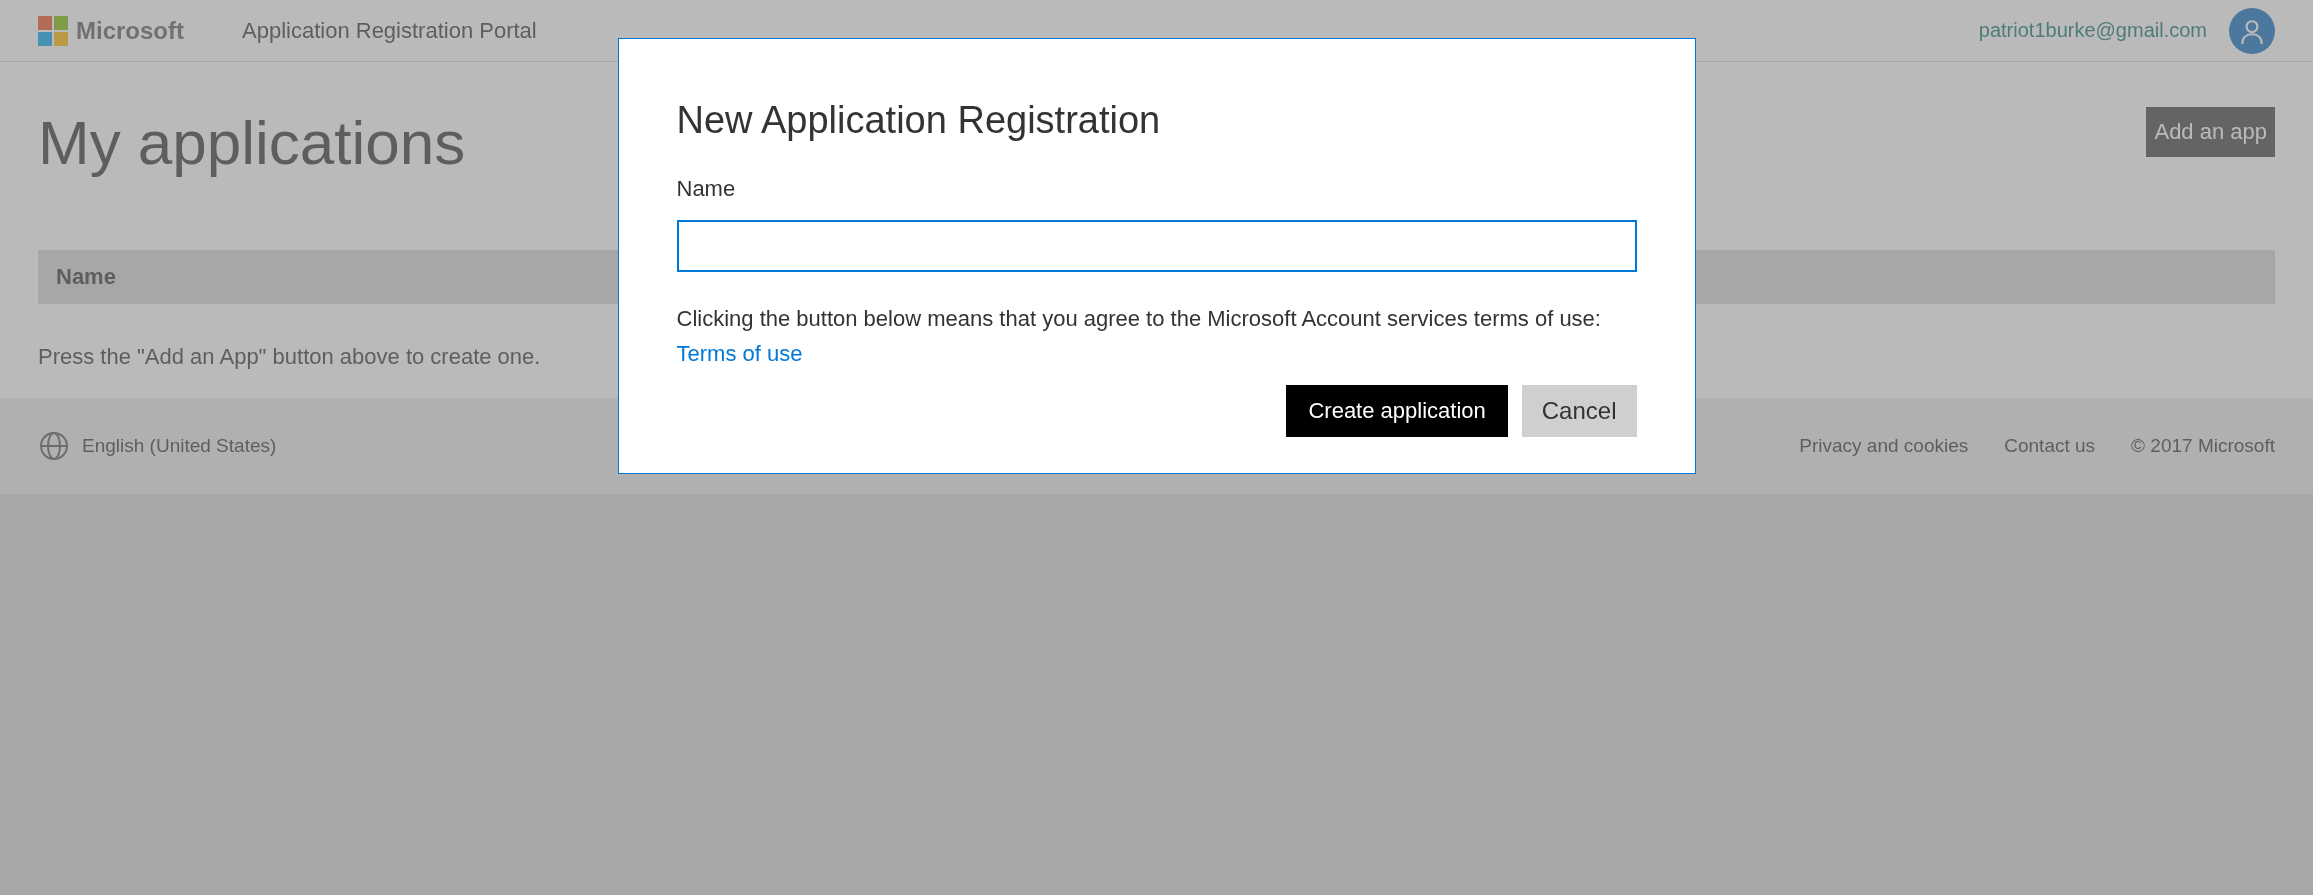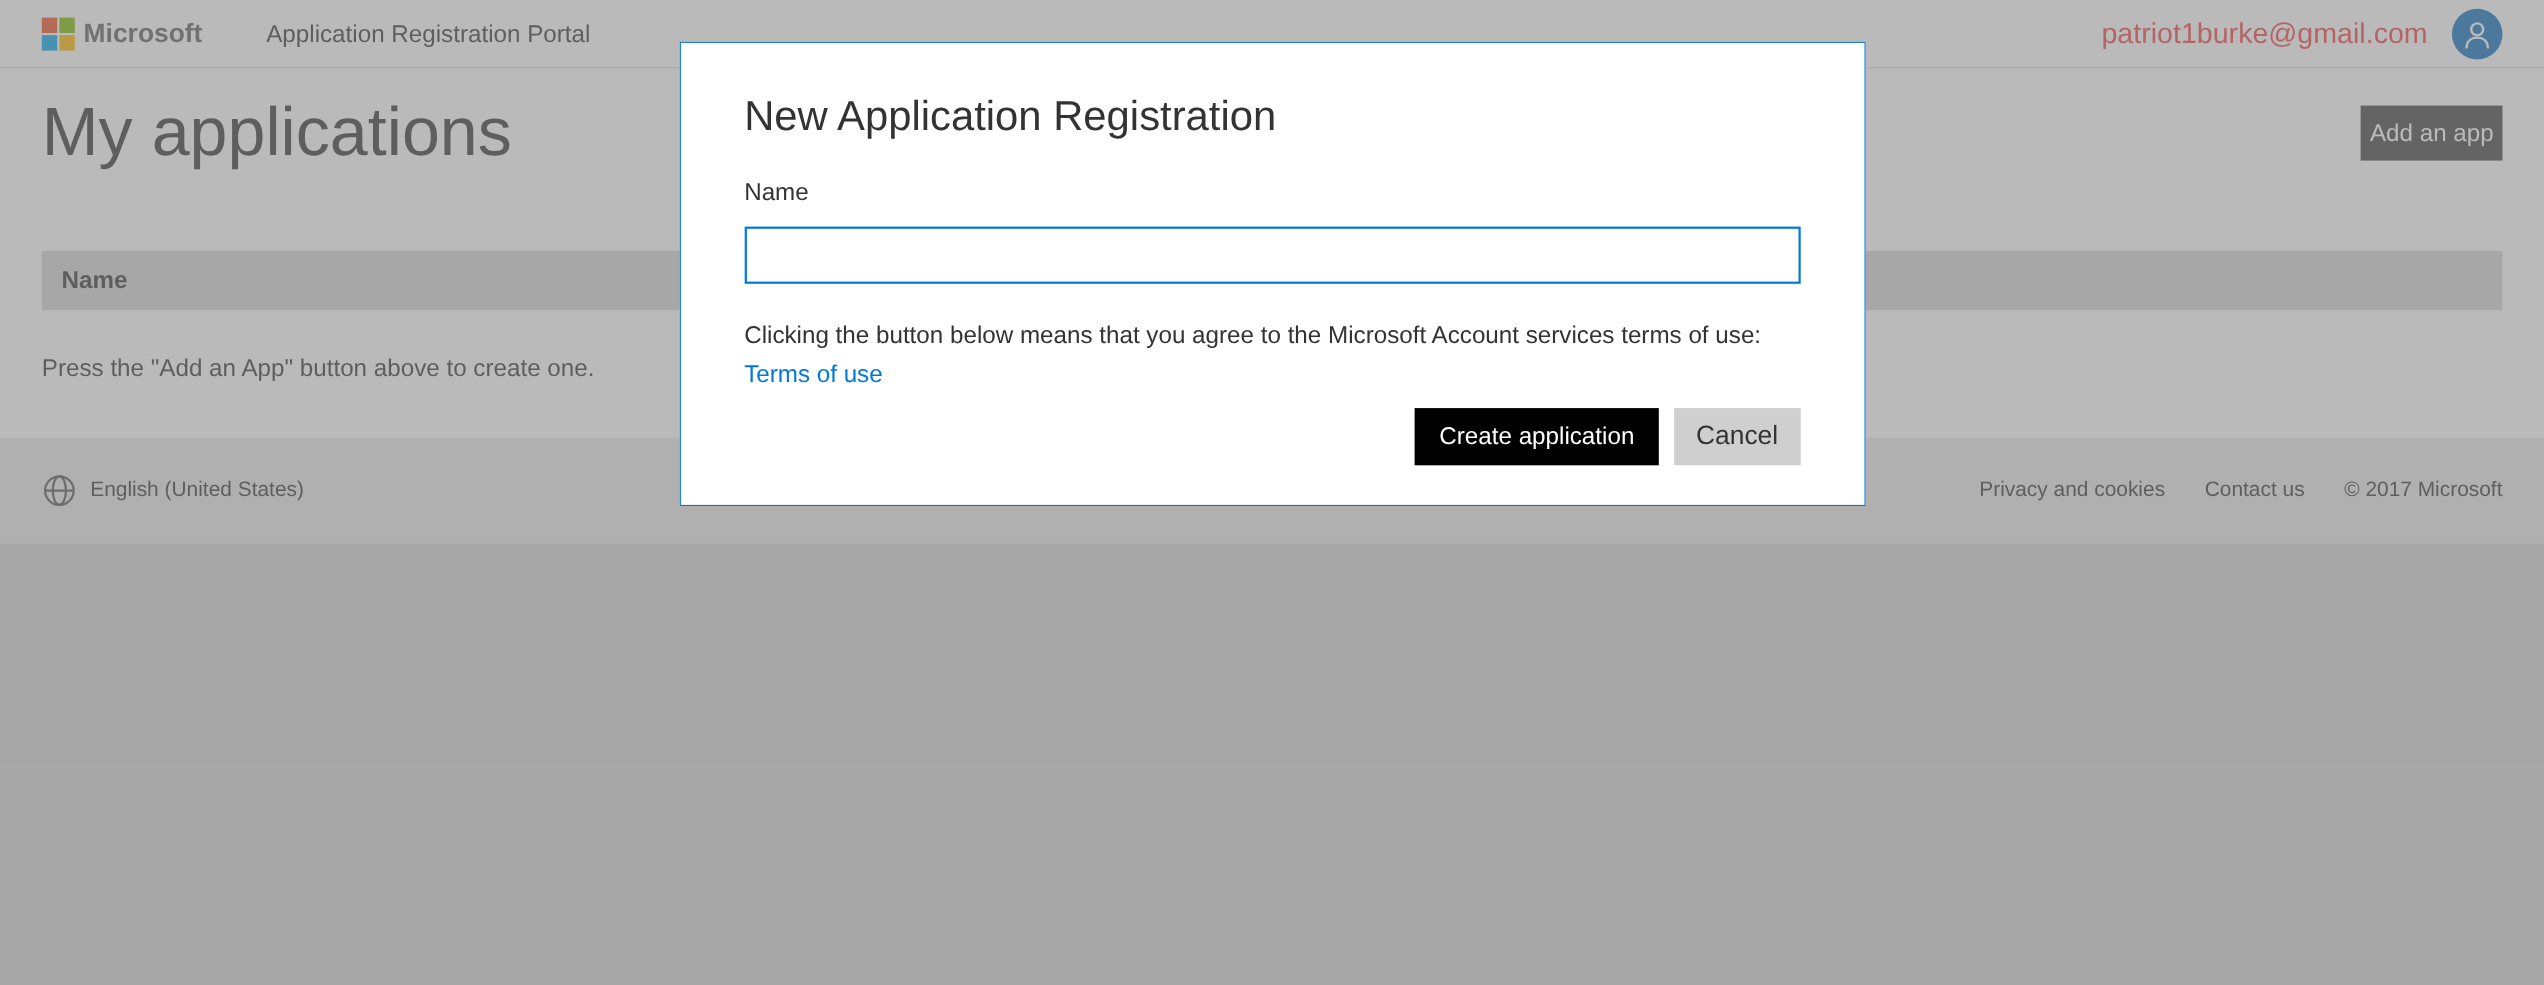--- a/index.html
+++ b/index.html
@@ -45,45 +45,45 @@
     .app-title {
       margin-left: 58px;
       font-size: 22px;
       color: #333;
       font-weight: 300;
     }
     .header-spacer {
       flex: 1;
     }
     .user-email {
-      font-size: 26px;
-      color: #ef4444;
+      font-size: 20px;
+      color: #0f766e;
       margin-right: 22px;
     }
     .avatar {
       width: 46px;
       height: 46px;
       border-radius: 50%;
       background: #0a6ebd;
       display: flex;
       align-items: center;
       justify-content: center;
     }
     .avatar svg {
       width: 26px;
       height: 30px;
     }
     .main {
       padding: 0 38px;
     }
     .page-title-row {
       display: flex;
-      align-items: center;
+      align-items: flex-start;
       justify-content: space-between;
-      margin-top: 23px;
+      margin-top: 45px;
     }
     .page-title {
       font-size: 62px;
       font-weight: 200;
       color: #333;
     }
     .add-app-btn {
       background: #404040;
       color: #fff;
       border: none;
@@ -152,21 +152,21 @@
       background: rgba(130,130,130,0.55);
       display: flex;
       justify-content: center;
     }
     .modal {
       position: absolute;
       top: 38px;
       width: 1078px;
       background: #fff;
       border: 1px solid #0078d7;
-      padding: 46px 58px 36px 58px;
+      padding: 60px 58px 36px 58px;
     }
     .modal-title {
       font-size: 38px;
       font-weight: 300;
       color: #333;
       margin-bottom: 34px;
     }
     .field-label {
       font-size: 22px;
       color: #333;

